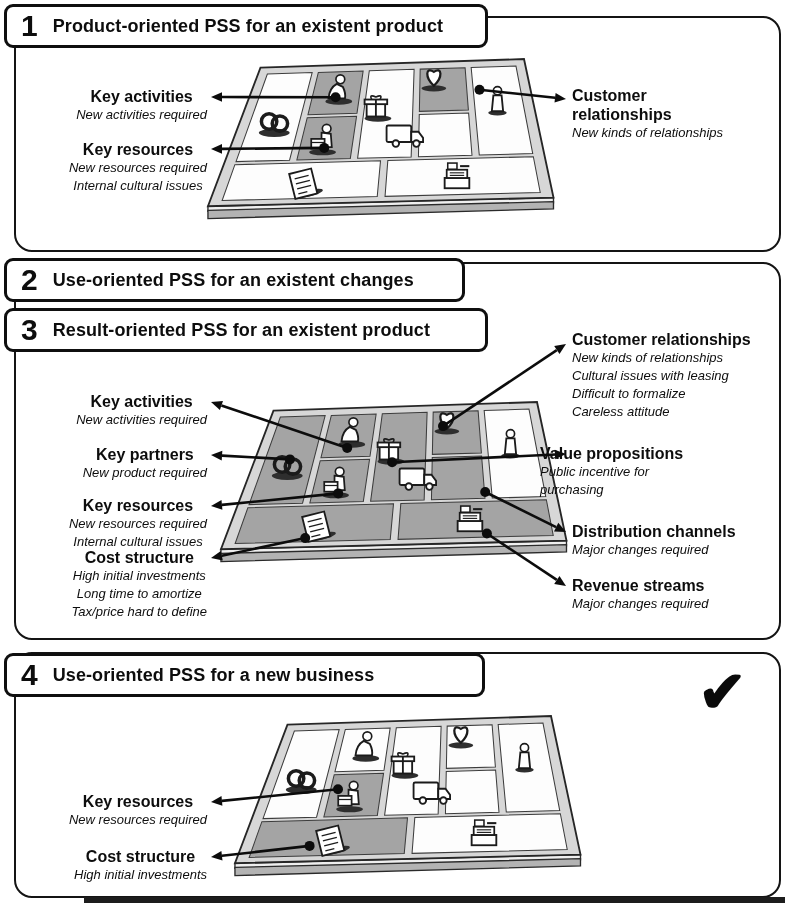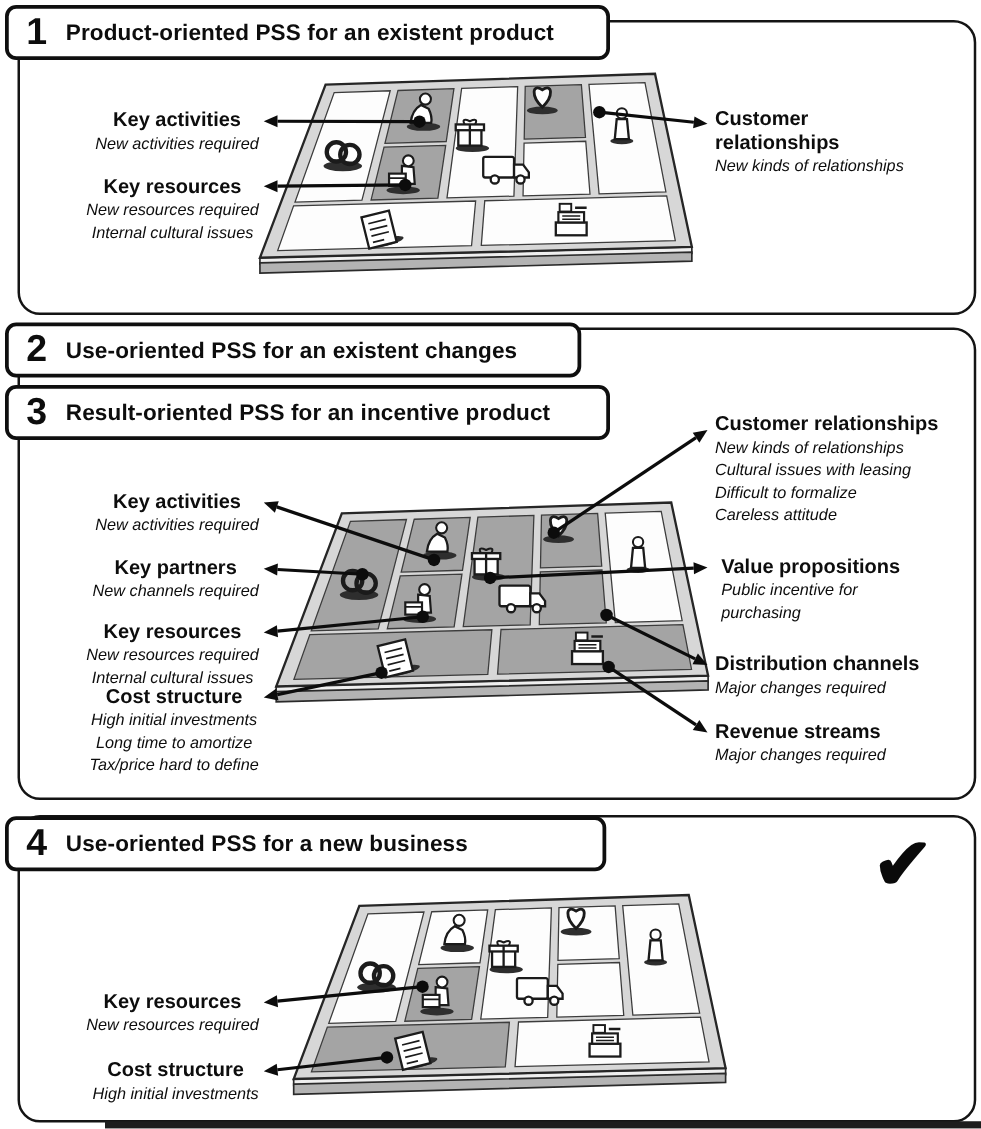--- a/index.html
+++ b/index.html
@@ -200,51 +200,51 @@
     <line x1="-7" y1="-5" x2="7" y2="-5" stroke="#1b1b1b" stroke-width="1.1"></line>
     <line x1="-7" y1="-2.5" x2="7" y2="-2.5" stroke="#1b1b1b" stroke-width="1.1"></line>
         </g>
       </svg>
     <div class="titlebox" style="left:4px;top:2px;width:461px">
       <span class="num">2</span>
       <span class="ttl">Use-oriented PSS for an existent changes</span>
     </div>
     <div class="titlebox" style="left:4px;top:52px;width:484px">
       <span class="num">3</span>
-      <span class="ttl">Result-oriented PSS for an incentive product</span>
+      <span class="ttl">Result-oriented PSS for an existent product</span>
     </div>
 
     <div class="lbl left" style="right:578px;top:136px">
       <div class="lbl-t">Key activities</div>
       <div class="lbl-n">New activities required</div>
     </div>
     <div class="lbl left" style="right:578px;top:189px">
       <div class="lbl-t">Key partners</div>
-      <div class="lbl-n">New channels required</div>
+      <div class="lbl-n">New product required</div>
     </div>
     <div class="lbl left" style="right:578px;top:240px">
       <div class="lbl-t">Key resources</div>
       <div class="lbl-n">New resources required</div>
       <div class="lbl-n">Internal cultural issues</div>
     </div>
     <div class="lbl left" style="right:578px;top:292px">
       <div class="lbl-t">Cost structure</div>
       <div class="lbl-n">High initial investments</div>
       <div class="lbl-n">Long time to amortize</div>
       <div class="lbl-n">Tax/price hard to define</div>
     </div>
 
     <div class="lbl" style="left:572px;top:74px">
       <div class="lbl-t">Customer relationships</div>
       <div class="lbl-n">New kinds of relationships</div>
       <div class="lbl-n">Cultural issues with leasing</div>
       <div class="lbl-n">Difficult to formalize</div>
       <div class="lbl-n">Careless attitude</div>
     </div>
-    <div class="lbl" style="left:577px;top:188px">
+    <div class="lbl" style="left:540px;top:188px">
       <div class="lbl-t">Value propositions</div>
       <div class="lbl-n wrap">Public incentive for purchasing</div>
     </div>
     <div class="lbl" style="left:572px;top:266px">
       <div class="lbl-t">Distribution channels</div>
       <div class="lbl-n">Major changes required</div>
     </div>
     <div class="lbl" style="left:572px;top:320px">
       <div class="lbl-t">Revenue streams</div>
       <div class="lbl-n">Major changes required</div>

